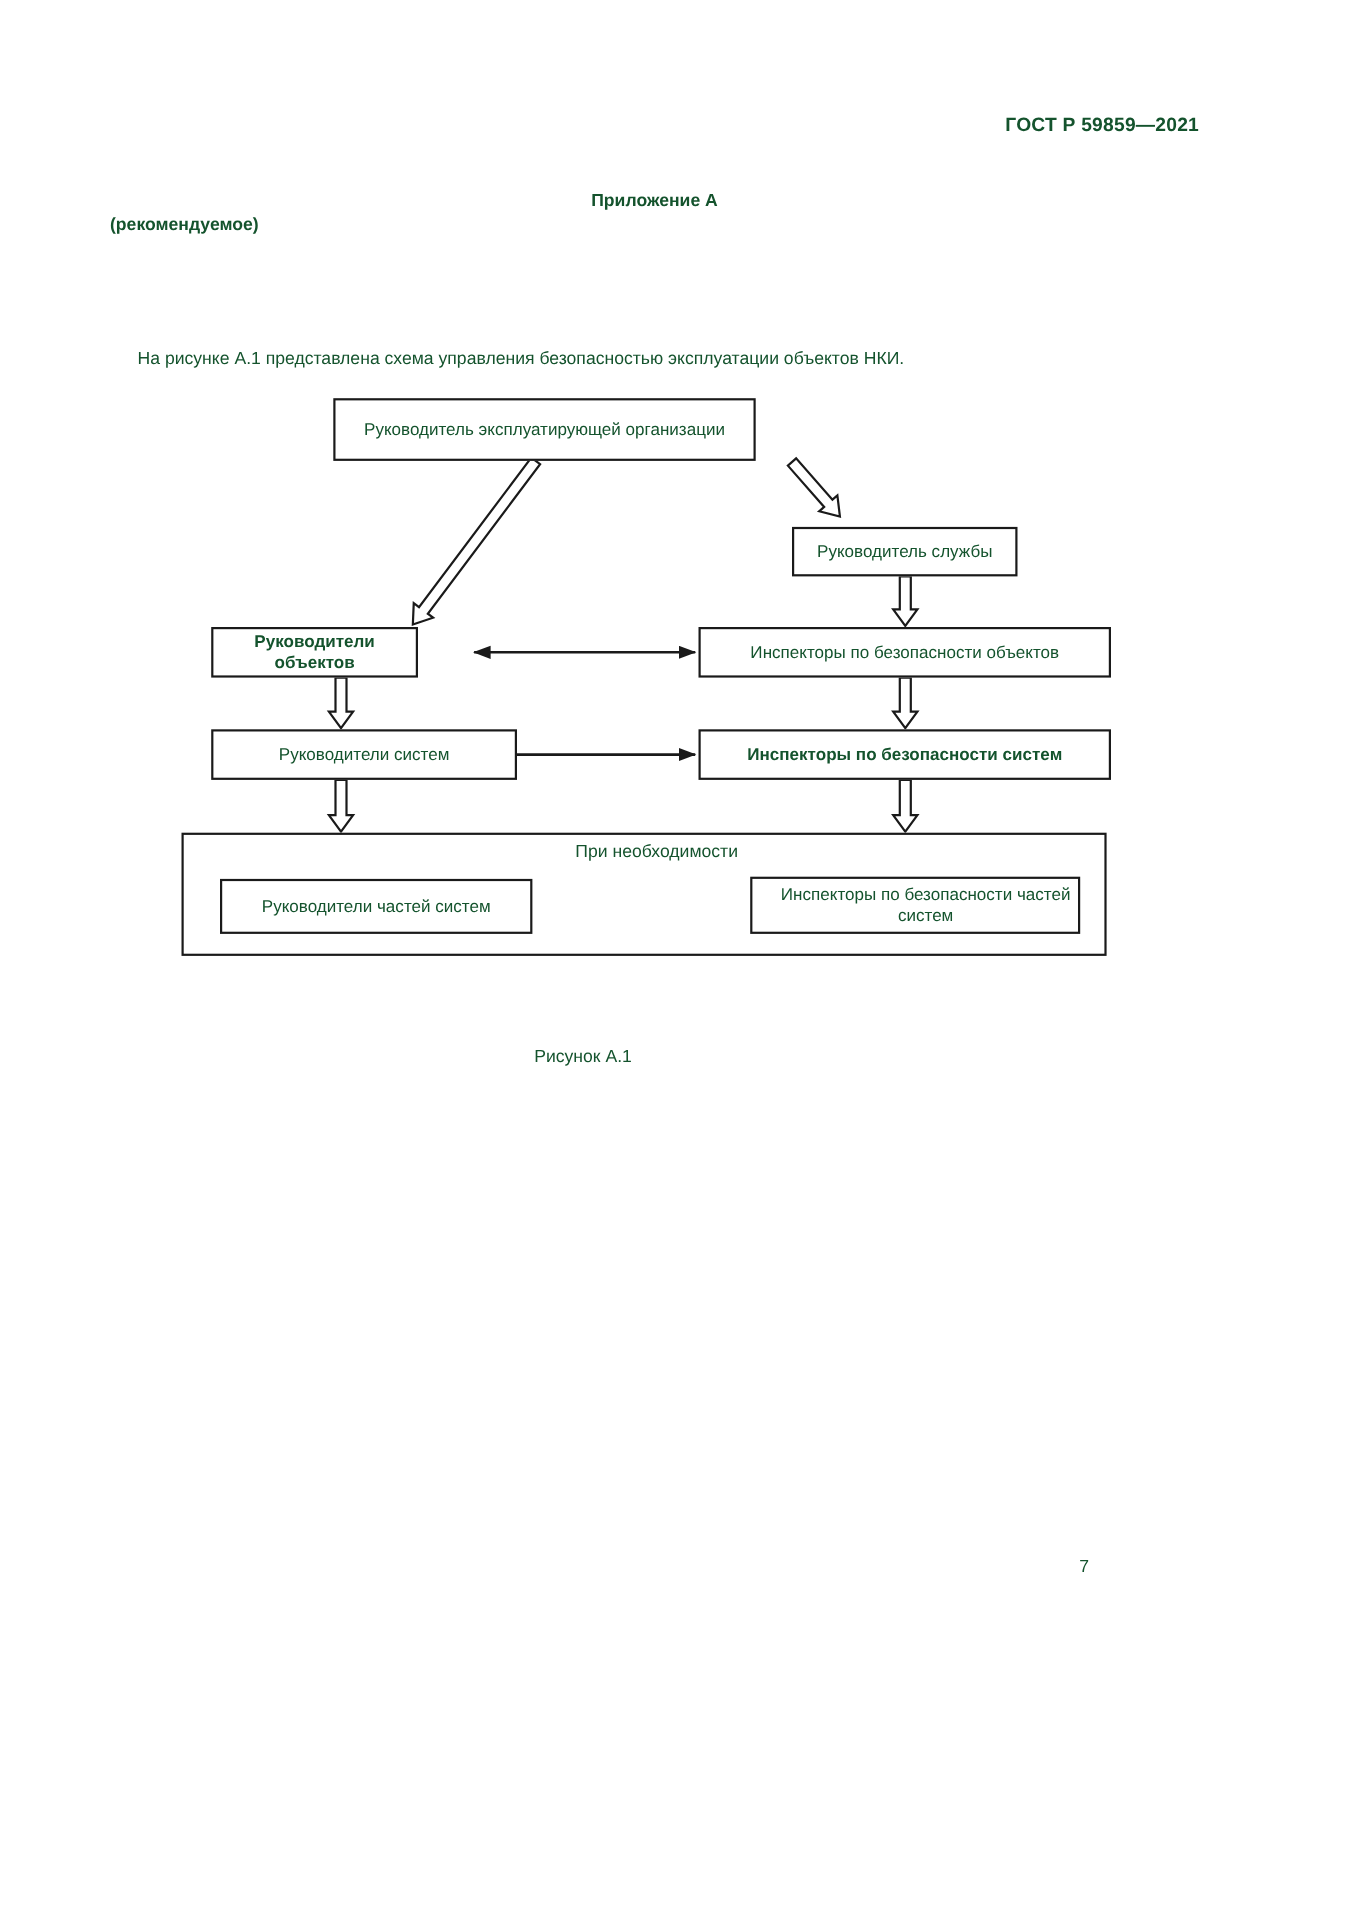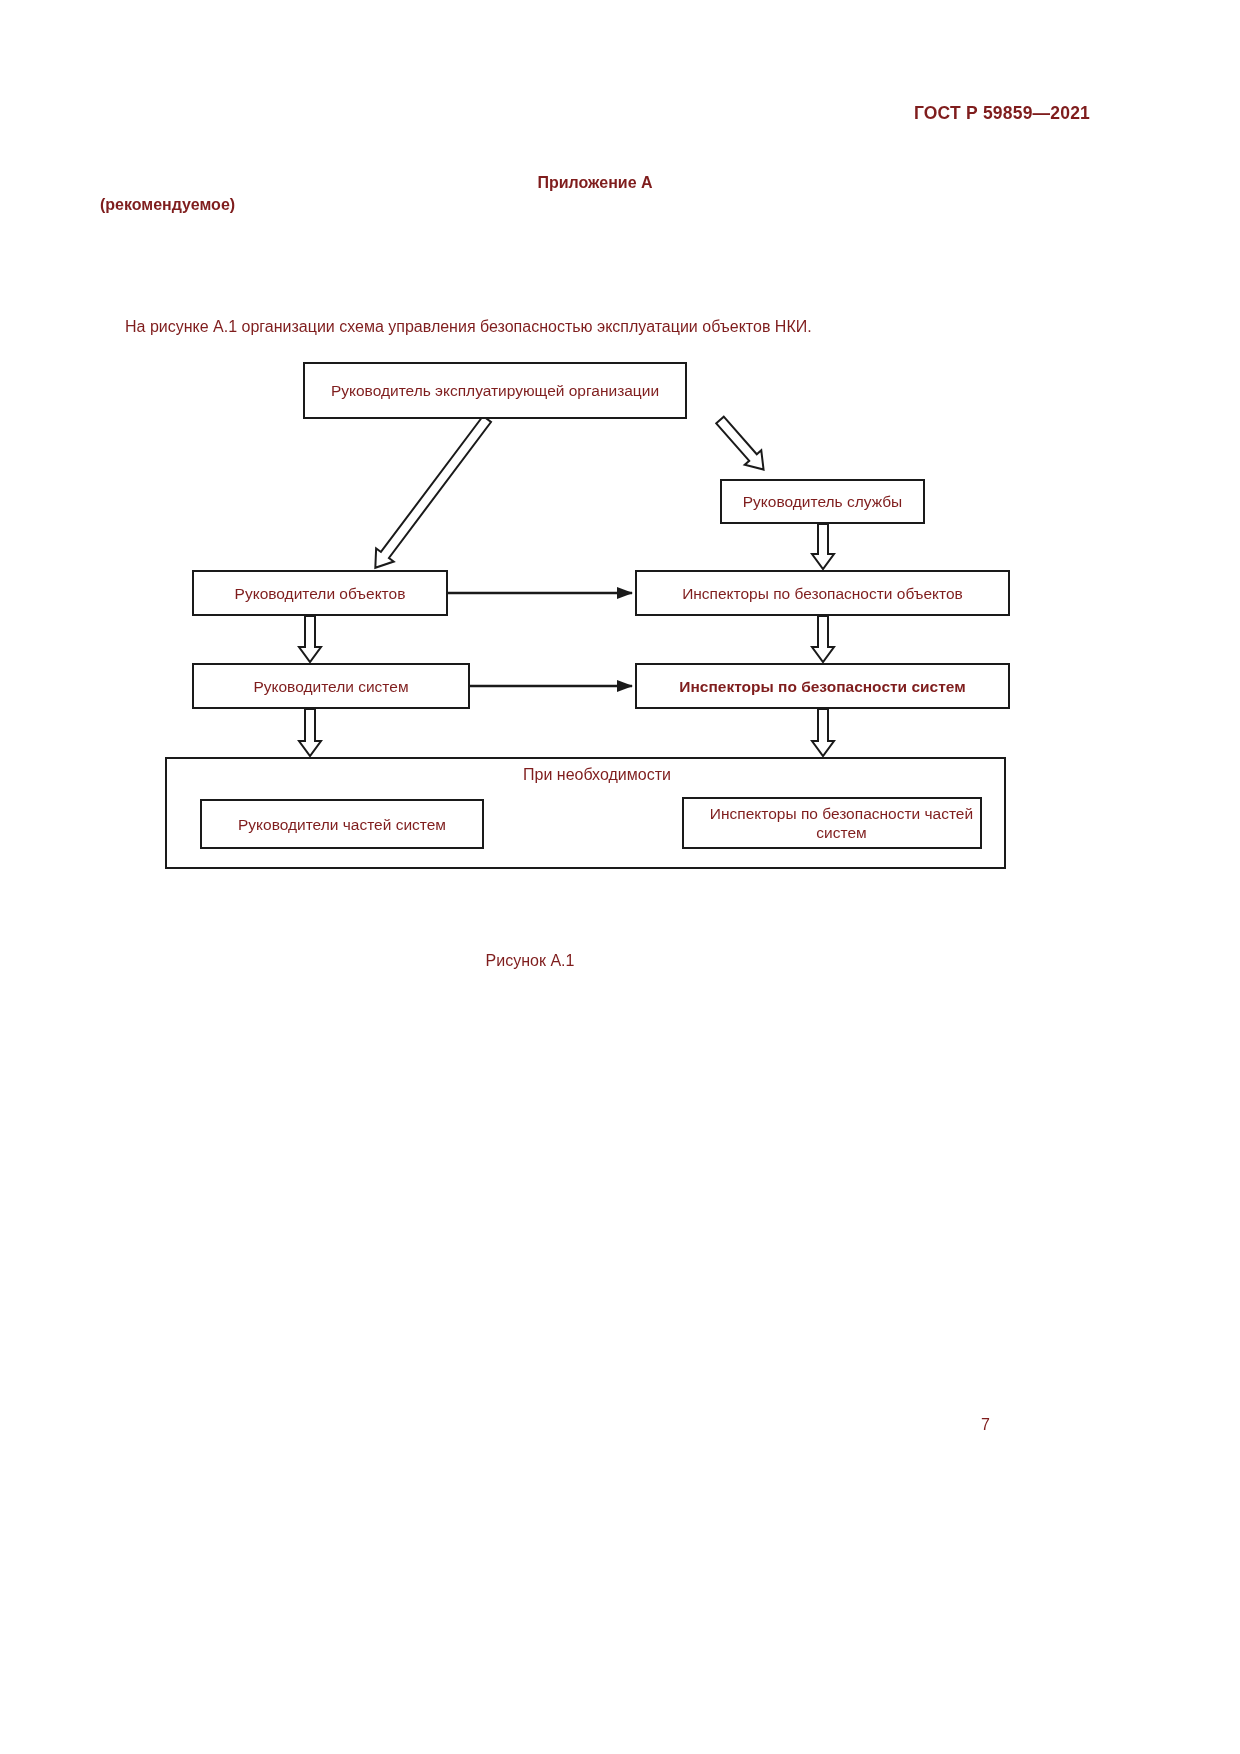--- a/index.html
+++ b/index.html
@@ -2,21 +2,21 @@
 <html lang="ru"><head>
 <meta charset="utf-8">
 <style>
   html,body{margin:0;padding:0;background:#e8e8e8;}
   .page{
     position:relative;
     width:1240px;height:1754px;
     margin:0 auto;
     background:#ffffff;
     font-family:"Liberation Sans","DejaVu Sans",sans-serif;
-    color:#7f1d1d;
+    color:#14532d;
     overflow:hidden;
   }
   .abs{position:absolute;box-sizing:border-box;}
   .std-header{
     left:590px;top:103px;width:500px;
     text-align:right;font-weight:bold;font-size:17.5px;letter-spacing:.2px;
   }
   .app-label{left:100px;top:174px;width:990px;text-align:center;font-weight:bold;font-size:16px;}
   .app-type{left:100px;top:196px;width:990px;text-align:left;font-weight:bold;font-size:16px;}
   .app-title{
@@ -51,21 +51,21 @@
 </style>
 </head>
 <body>
 
 <div class="page">
 
   <div class="abs std-header">ГОСТ Р 59859—2021</div>
 
   <div class="abs app-label">Приложение А</div>
   <div class="abs app-type">(рекомендуемое)</div>
-  <div class="abs intro">На рисунке А.1 организации схема управления безопасностью эксплуатации объектов НКИ.</div>
+  <div class="abs intro">На рисунке А.1 представлена схема управления безопасностью эксплуатации объектов НКИ.</div>
 
   <svg class="arrows" width="1240" height="1754" viewBox="0 0 1240 1754">
     <defs>
       <marker id="ah" markerUnits="userSpaceOnUse" markerWidth="18" markerHeight="14" refX="15" refY="6" orient="auto-start-reverse">
         <path class="ahead" d="M0,0 L16,6 L0,12 Z"></path>
       </marker>
     </defs>
 
     <polygon class="hollow" transform="translate(487,419) rotate(36.9)" points="-5,0 -5,170 -11,170 0,186 11,170 5,170 5,0"></polygon>
 
@@ -79,21 +79,21 @@
 
     <line class="thin" x1="431" y1="593" x2="632" y2="593" marker-start="url(#ah)" marker-end="url(#ah)"></line>
     <line class="thin" x1="431" y1="686" x2="632" y2="686" marker-start="url(#ah)" marker-end="url(#ah)"></line>
     <line class="thin" x1="488" y1="824" x2="678" y2="824" marker-start="url(#ah)" marker-end="url(#ah)"></line>
   </svg>
 
   <div class="box" style="left:303px;top:362px;width:384px;height:57px;">Руководитель эксплуатирующей организации</div>
 
   <div class="box" style="left:720px;top:479px;width:205px;height:45px;">Руководитель службы</div>
 
-  <div class="box" style="left:192px;top:570px;width:256px;height:46px;">Руководители объектов</div>
+  <div class="box" style="left:192px;top:570px;width:188px;height:46px;font-weight:bold;">Руководители объектов</div>
 
   <div class="box" style="left:635px;top:570px;width:375px;height:46px;">Инспекторы по безопасности объектов</div>
 
   <div class="box" style="left:192px;top:663px;width:278px;height:46px;">Руководители систем</div>
 
   <div class="box" style="left:635px;top:663px;width:375px;height:46px;font-weight:bold;">Инспекторы по безопасности систем</div>
 
   <div class="container-box" style="left:165px;top:757px;width:841px;height:112px;"></div>
 
   <div class="abs container-label">При необходимости</div>

